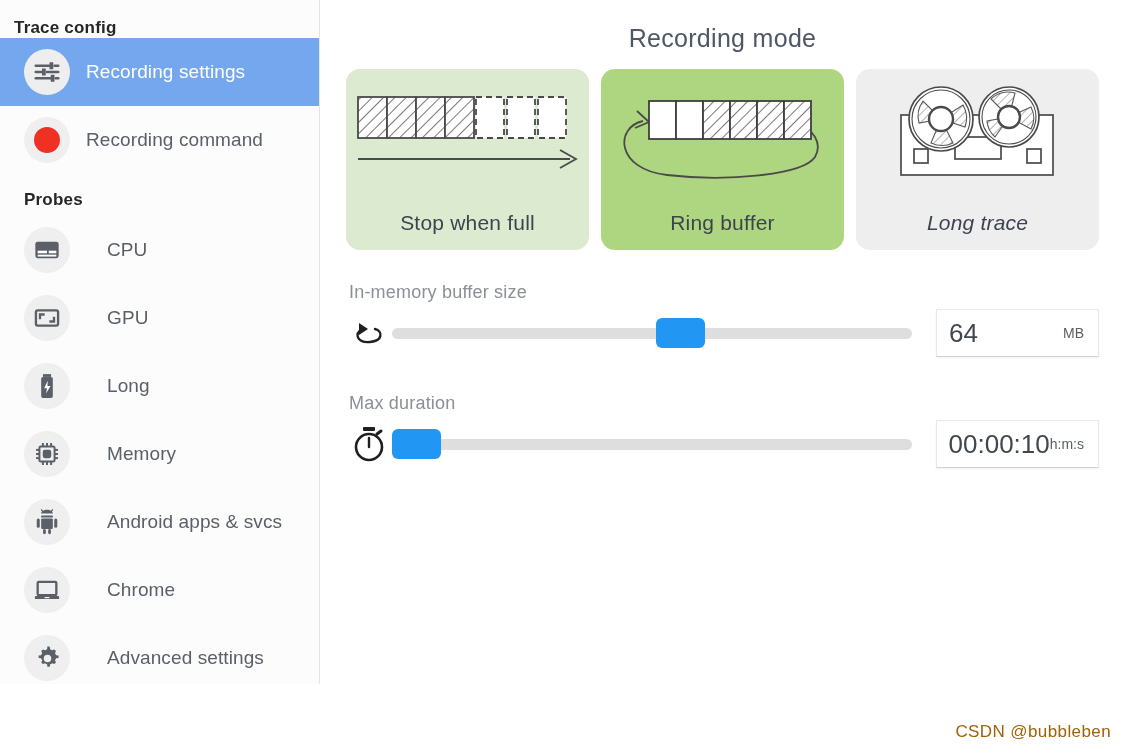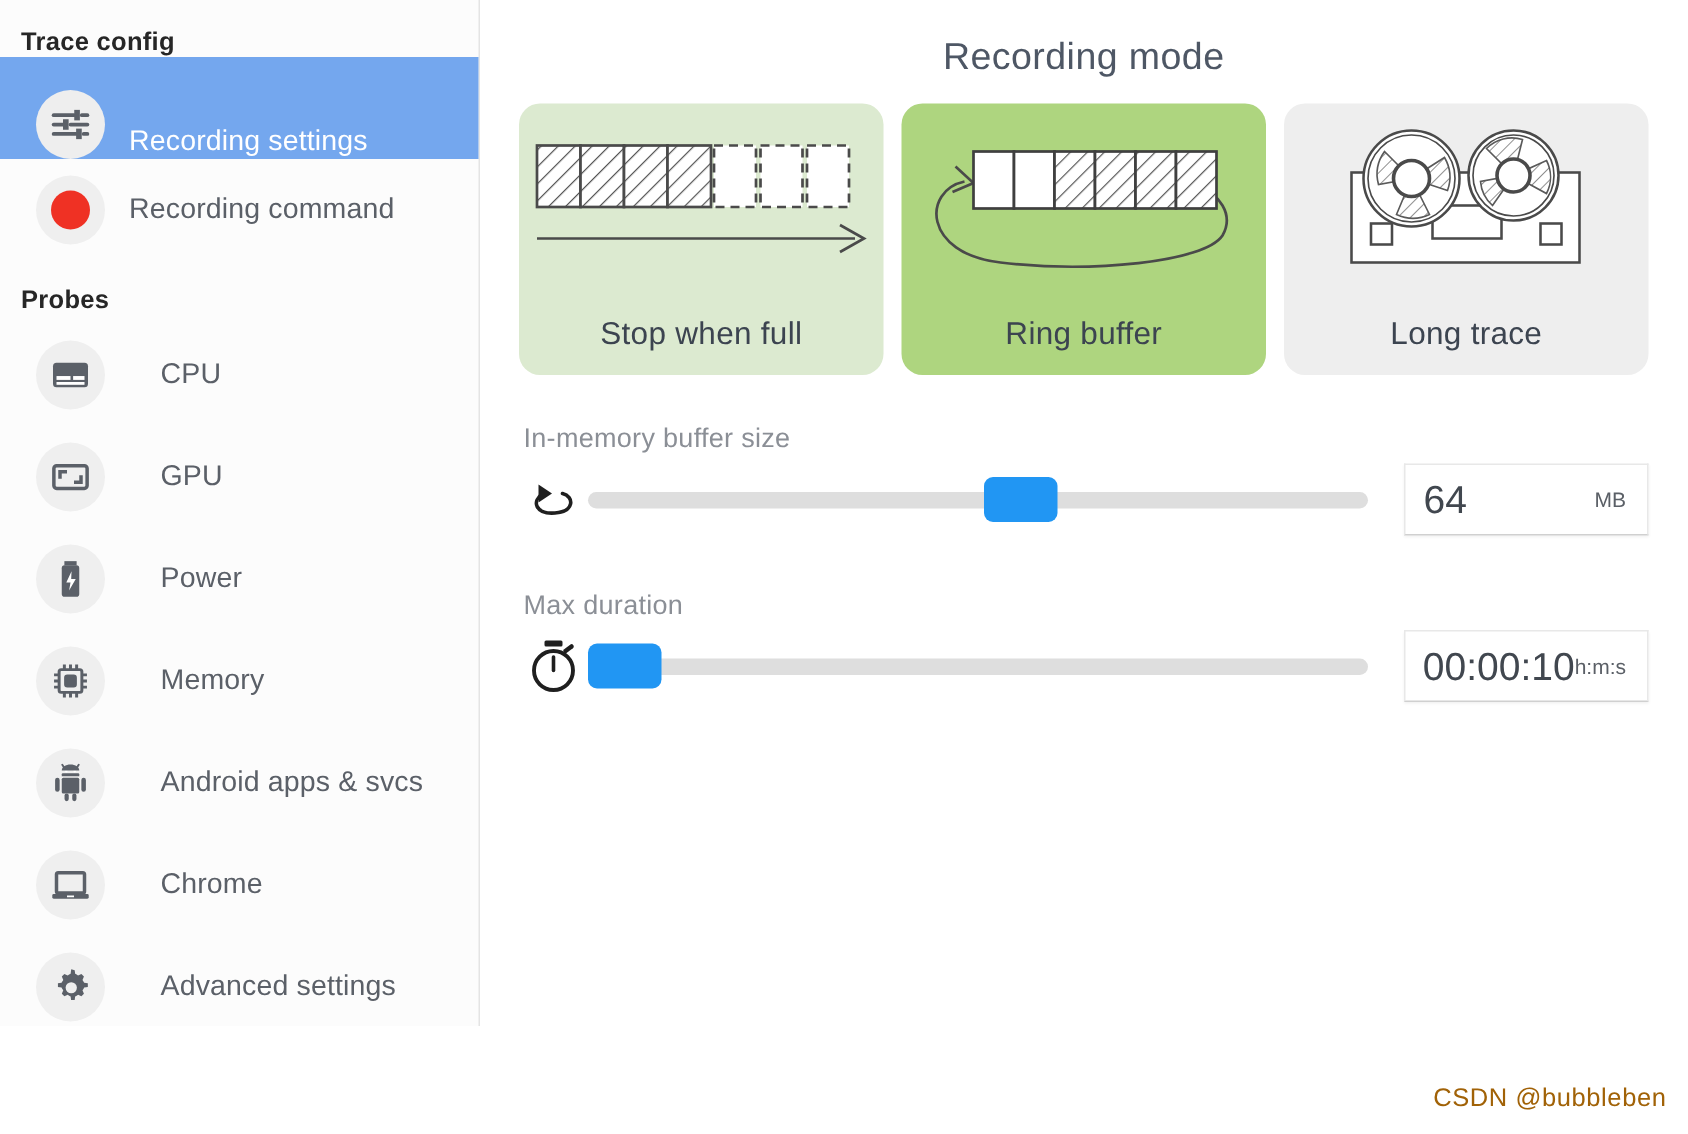--- a/index.html
+++ b/index.html
@@ -20,28 +20,28 @@
     border-right: 1px solid #e4e4e4;
     flex: 0 0 320px;
     position: relative;
   }
   .sidebar-title {
     font-size: 17px; font-weight: bold; color: #262626;
     padding: 18px 0 0 14px; letter-spacing: .2px;
   }
   .section-header {
     font-size: 17px; font-weight: bold; color: #262626;
-    padding: 16px 0 6px 14px; letter-spacing: .2px;
+    padding: 16px 0 6px 24px; letter-spacing: .2px;
   }
   .nav-item {
     display: flex; align-items: center;
     height: 68px; padding-left: 24px;
     cursor: pointer;
   }
-  .nav-item.active { background: #74a7ee; align-items: flex-end; }
+  .nav-item.active { background: #74a7ee; }
   .nav-item .ico {
     width: 46px; height: 46px; border-radius: 50%;
     background: #efefef;
     display: flex; align-items: center; justify-content: center;
     flex: 0 0 46px;
   }
   .nav-item.active .ico { background: #eeeeee; }
   .nav-label {
     font-size: 19px; color: #5b6068; margin-left: 16px; letter-spacing: .1px;
   }
@@ -70,21 +70,21 @@
     height: 181px;
     border-radius: 14px;
     display: flex; flex-direction: column;
     align-items: center; justify-content: space-between;
     padding: 14px 0 14px 0;
     cursor: pointer;
     gap: 16px;
   }
   .mode-card.light-green { background: #dcead0; }
   .mode-card.green { background: #aed57f; }
-  .mode-card.grey { background: #eeeeee; }
+  .mode-card.grey { background: #eeeeee; font-style: italic; }
   .mode-card .art { flex: 1 1 auto; display:flex; align-items:center; justify-content:center; width:100%; }
   .mode-card .caption {
     font-size: 21px; color: #3c4450; font-weight: 400; letter-spacing: .2px;
     padding-bottom: 4px;
   }
 
   
   .slider-block { padding: 0 26px; }
   .slider-label {
     font-size: 18px; color: #8b8f96; font-weight: 400;
@@ -186,21 +186,21 @@
     </div>
 
     <div class="nav-item probe-item">
       <span class="ico">
         <svg width="28" height="28" viewBox="0 0 24 24">
           <rect x="8.5" y="1.8" width="7" height="2.4" fill="#5b6068"></rect>
           <rect x="7" y="4.2" width="10" height="18" rx="1.6" fill="#5b6068"></rect>
           <path d="M12.6 7.5 L9.6 14 h2.4 l-0.8 4.5 L15 12 h-2.6 z" fill="#ffffff"></path>
         </svg>
       </span>
-      <span class="nav-label">Power</span>
+      <span class="nav-label">Long</span>
     </div>
 
     <div class="nav-item probe-item">
       <span class="ico">
         <svg width="28" height="28" viewBox="0 0 24 24" stroke="#5b6068" stroke-width="1.7" fill="none">
           <rect x="5.5" y="5.5" width="13" height="13" rx="1.2"></rect>
           <rect x="9.2" y="9.2" width="5.6" height="5.6" rx="1" fill="#5b6068"></rect>
           <line x1="8.5" y1="2.6" x2="8.5" y2="5.5"></line>
             <line x1="12" y1="2.6" x2="12" y2="5.5"></line>
             <line x1="15.5" y1="2.6" x2="15.5" y2="5.5"></line>

